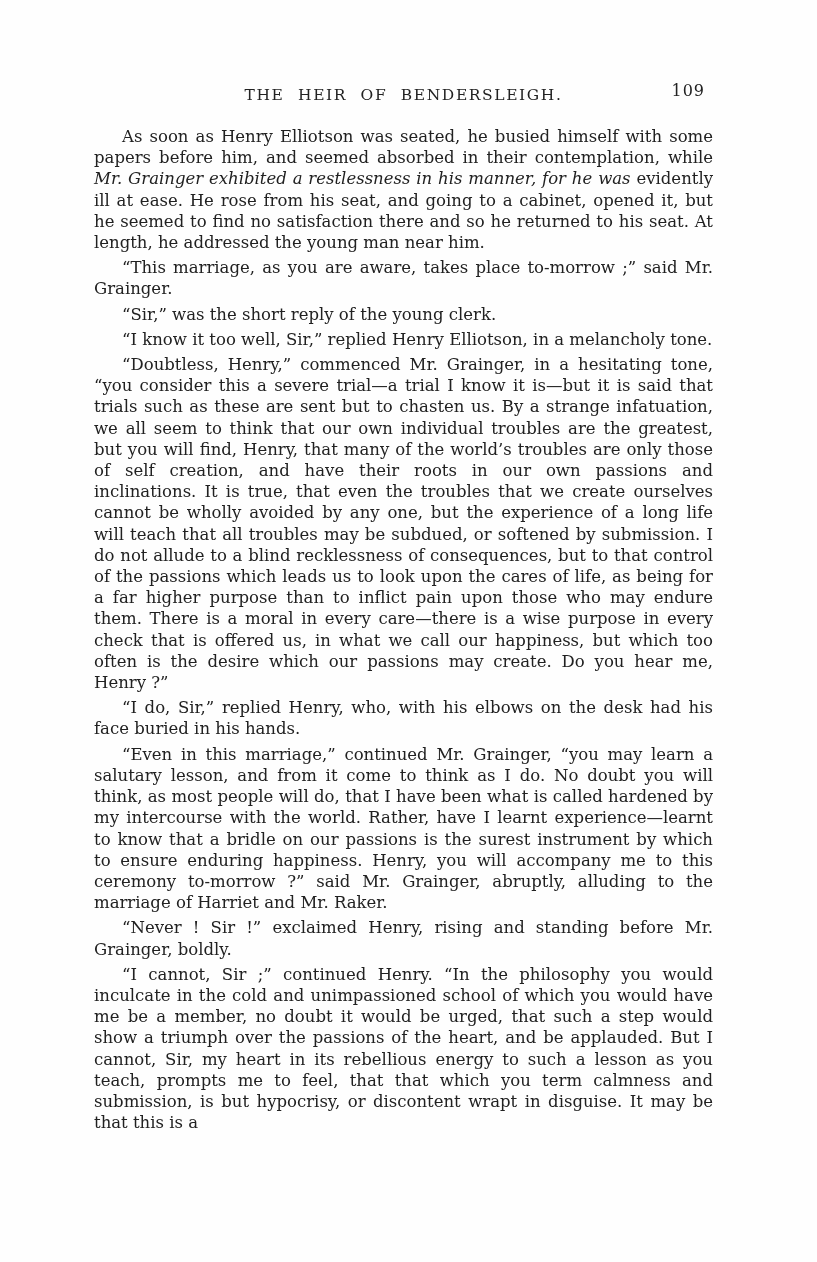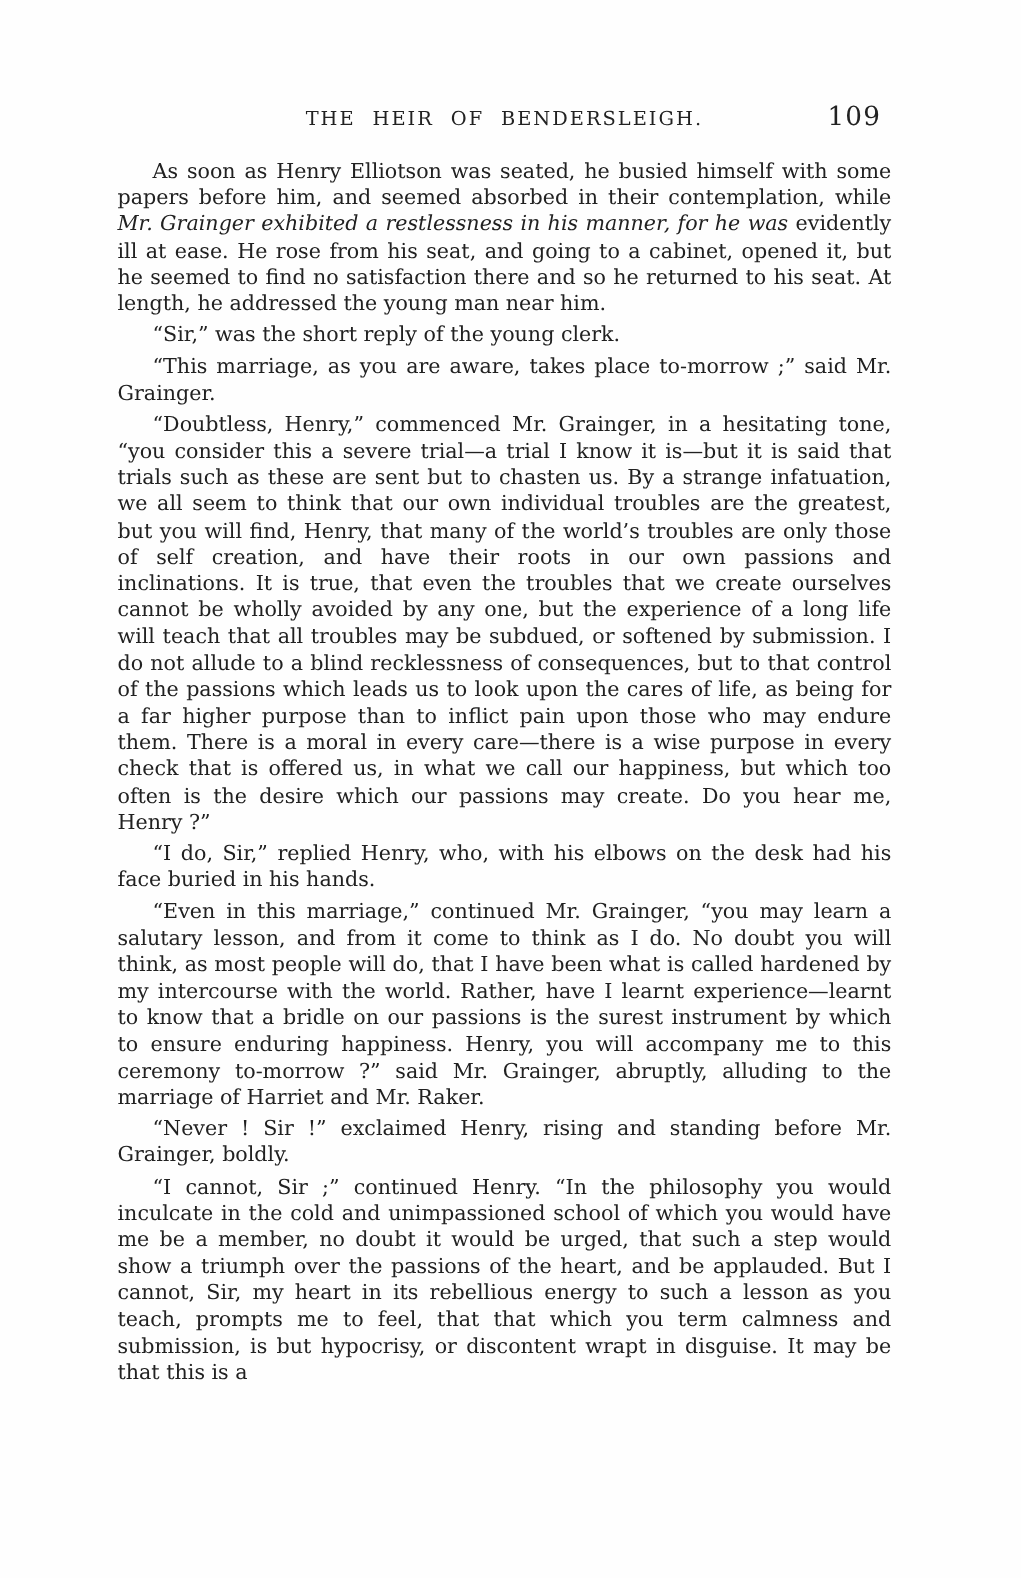--- a/index.html
+++ b/index.html
@@ -27,21 +27,21 @@
     text-align: center;
     font-size: 15.5px;
     letter-spacing: 1.6px;
     word-spacing: 7px;
     color: #222;
   }
   .page-number {
     position: absolute;
     right: 12px;
     top: -5px;
-    font-size: 21px;
+    font-size: 16px;
     letter-spacing: 1px;
     color: #222;
   }
   .text-block {
     position: absolute;
     top: 122px;
     left: 90px;
     width: 627px;
     font-size: 16.5px;
     line-height: 21.2px;
@@ -62,22 +62,23 @@
 
 <div class="sheet">
 
   <div class="page-header">
     <div class="running-title">THE HEIR OF BENDERSLEIGH.</div>
     <div class="page-number">109</div>
   </div>
 
   <div class="text-block">
     <p><span>As soon as Henry Elliotson was seated, he busied himself with some papers before him, and seemed absorbed in their contemplation, while </span><em>Mr. Grainger exhibited a restlessness in his manner, for he was</em><span> evidently ill at ease. He rose from his seat, and going to a cabinet, opened it, but he seemed to find no satisfaction there and so he returned to his seat. At length, he addressed the young man near him.</span></p>
+    <p>“This marriage, as you are aware, takes place to-morrow ;” said Mr. Grainger.</p>
     <p>“Sir,” was the short reply of the young clerk.</p>
-    <p>“This marriage, as you are aware, takes place to-morrow ;” said Mr. Grainger.</p>
+    <p>“I know it too well, Sir,” replied Henry Elliotson, in a melancholy tone.</p>
     <p>“Doubtless, Henry,” commenced Mr. Grainger, in a hesitating tone, “you consider this a severe trial—a trial I know it is—but it is said that trials such as these are sent but to chasten us. By a strange infatuation, we all seem to think that our own individual troubles are the greatest, but you will find, Henry, that many of the world’s troubles are only those of self creation, and have their roots in our own passions and inclinations. It is true, that even the troubles that we create ourselves cannot be wholly avoided by any one, but the experience of a long life will teach that all troubles may be subdued, or softened by submission. I do not allude to a blind recklessness of consequences, but to that control of the passions which leads us to look upon the cares of life, as being for a far higher purpose than to inflict pain upon those who may endure them. There is a moral in every care—there is a wise purpose in every check that is offered us, in what we call our happiness, but which too often is the desire which our passions may create. Do you hear me, Henry ?”</p>
     <p>“I do, Sir,” replied Henry, who, with his elbows on the desk had his face buried in his hands.</p>
     <p>“Even in this marriage,” continued Mr. Grainger, “you may learn a salutary lesson, and from it come to think as I do. No doubt you will think, as most people will do, that I have been what is called hardened by my intercourse with the world. Rather, have I learnt experience—learnt to know that a bridle on our passions is the surest instrument by which to ensure enduring happiness. Henry, you will accompany me to this ceremony to-morrow ?” said Mr. Grainger, abruptly, alluding to the marriage of Harriet and Mr. Raker.</p>
     <p>“Never ! Sir !” exclaimed Henry, rising and standing before Mr. Grainger, boldly.</p>
     <p>“I cannot, Sir ;” continued Henry. “In the philosophy you would inculcate in the cold and unimpassioned school of which you would have me be a member, no doubt it would be urged, that such a step would show a triumph over the passions of the heart, and be applauded. But I cannot, Sir, my heart in its rebellious energy to such a lesson as you teach, prompts me to feel, that that which you term calmness and submission, is but hypocrisy, or discontent wrapt in disguise. It may be that this is a</p>
   </div>
 
 </div>
 
 </body></html>

